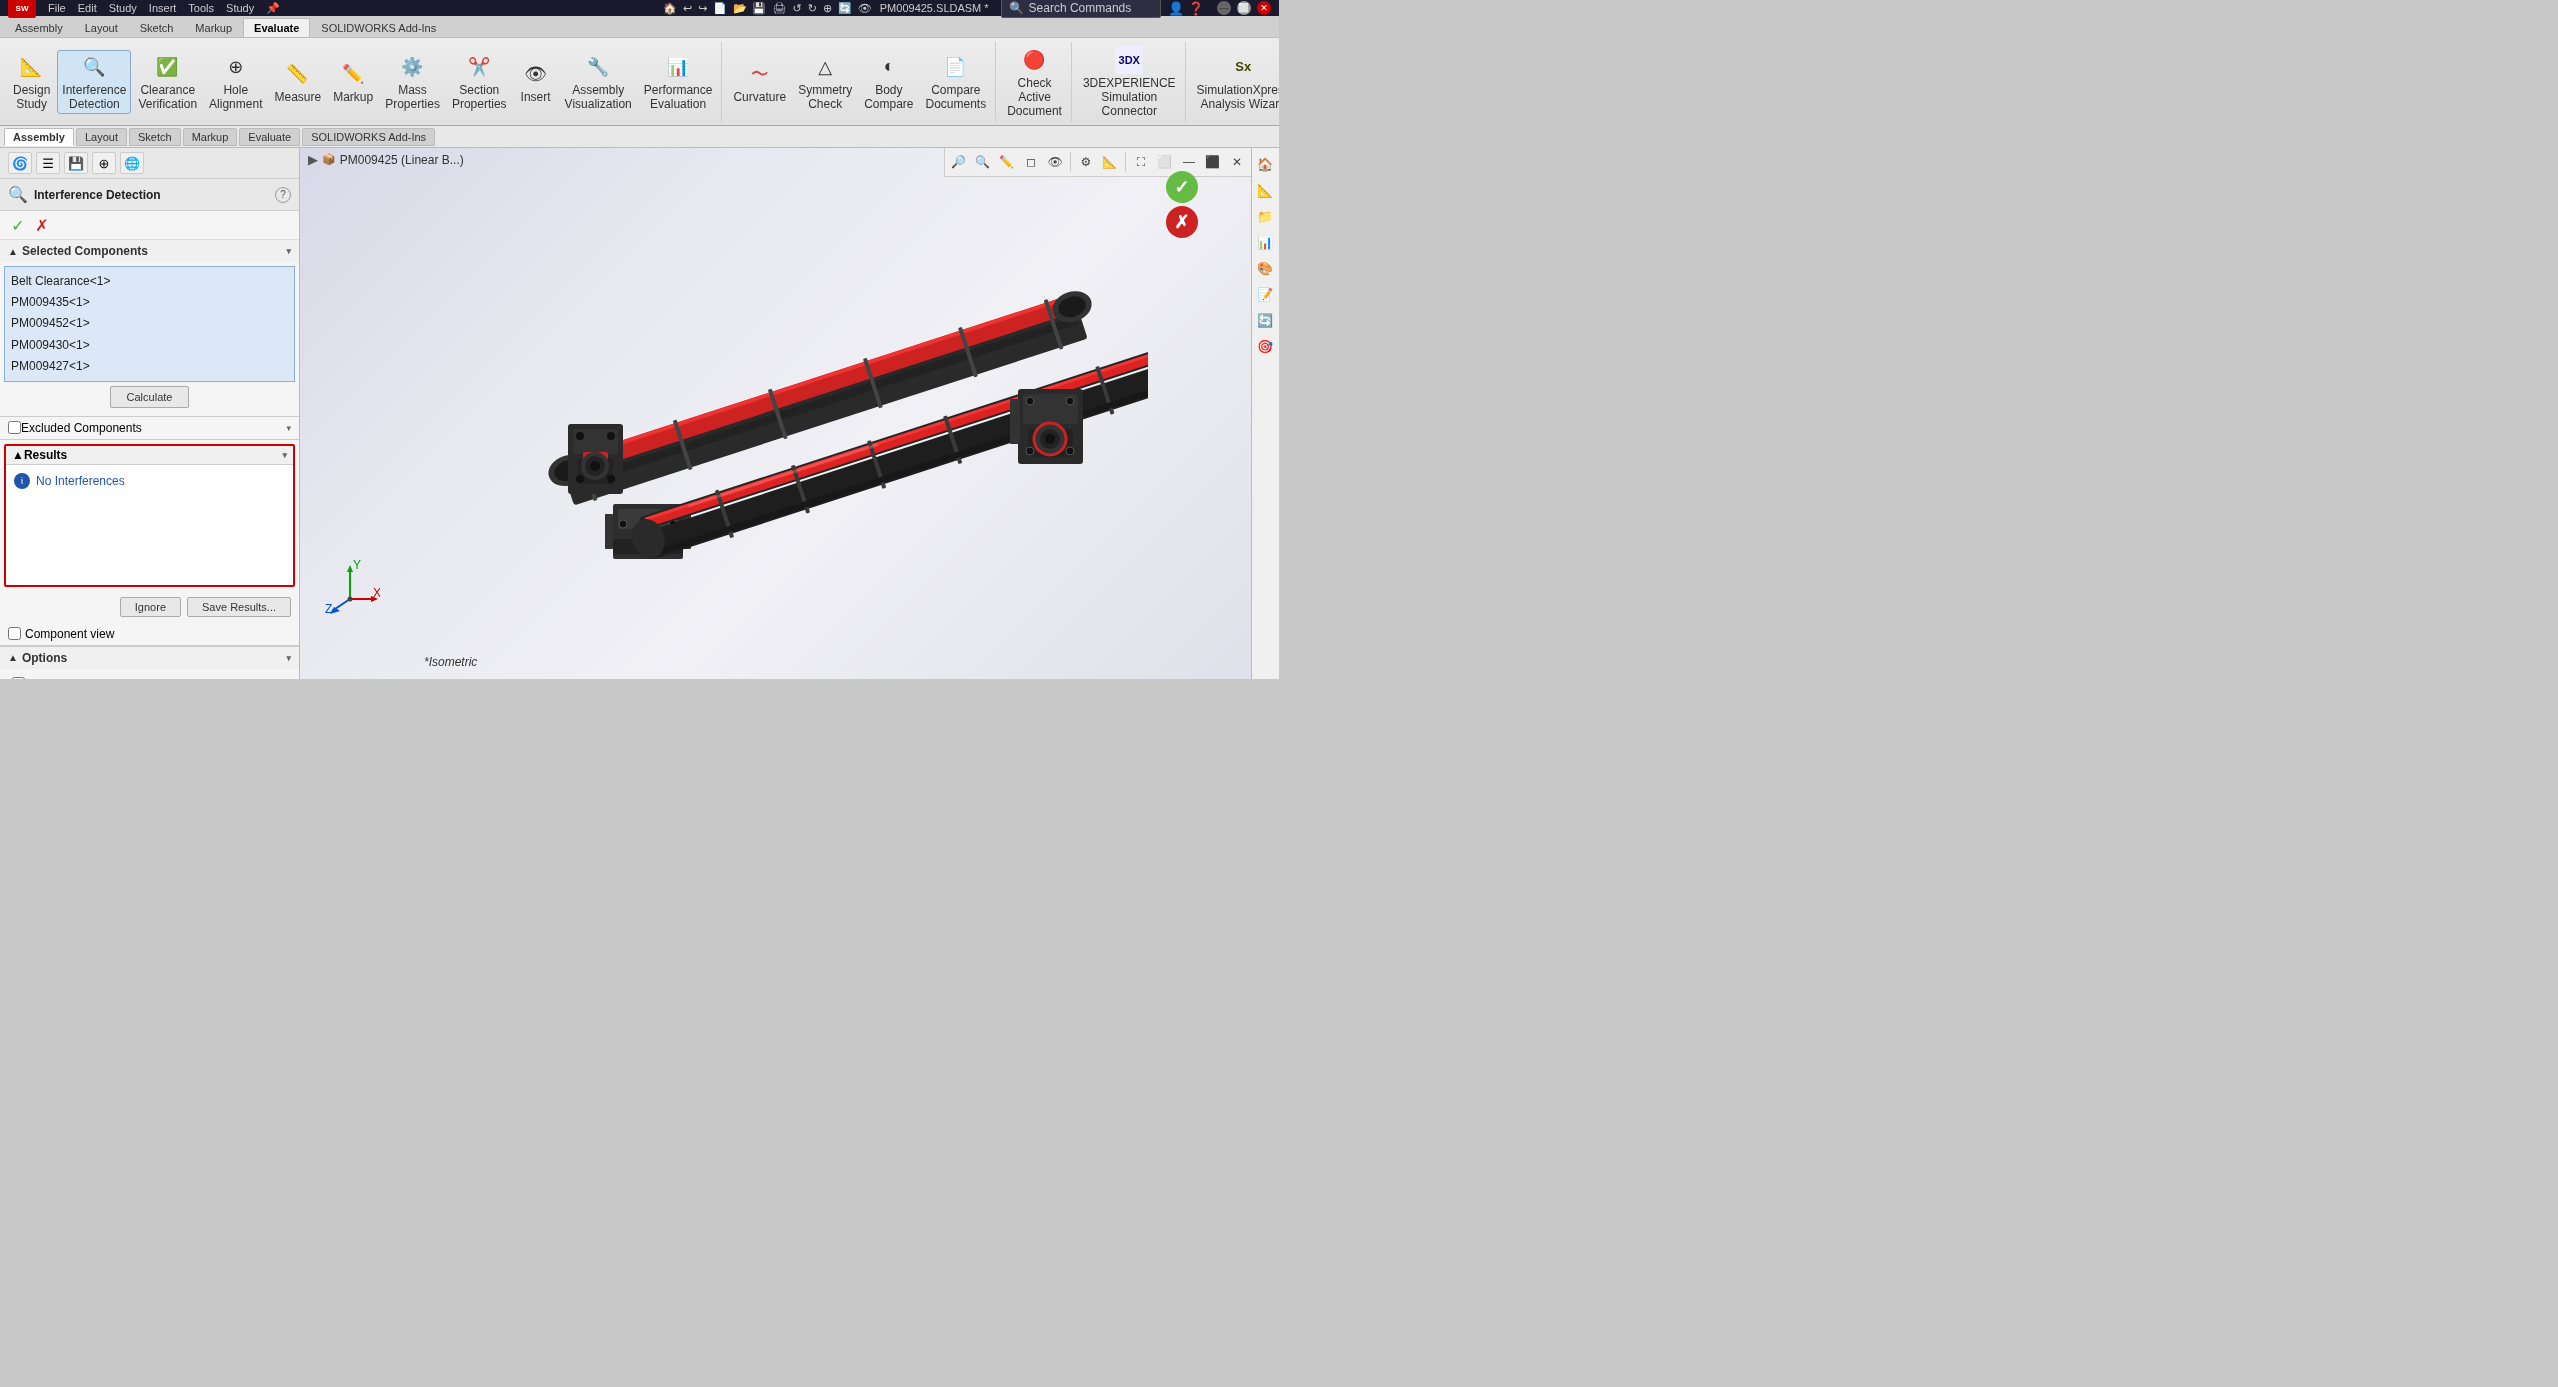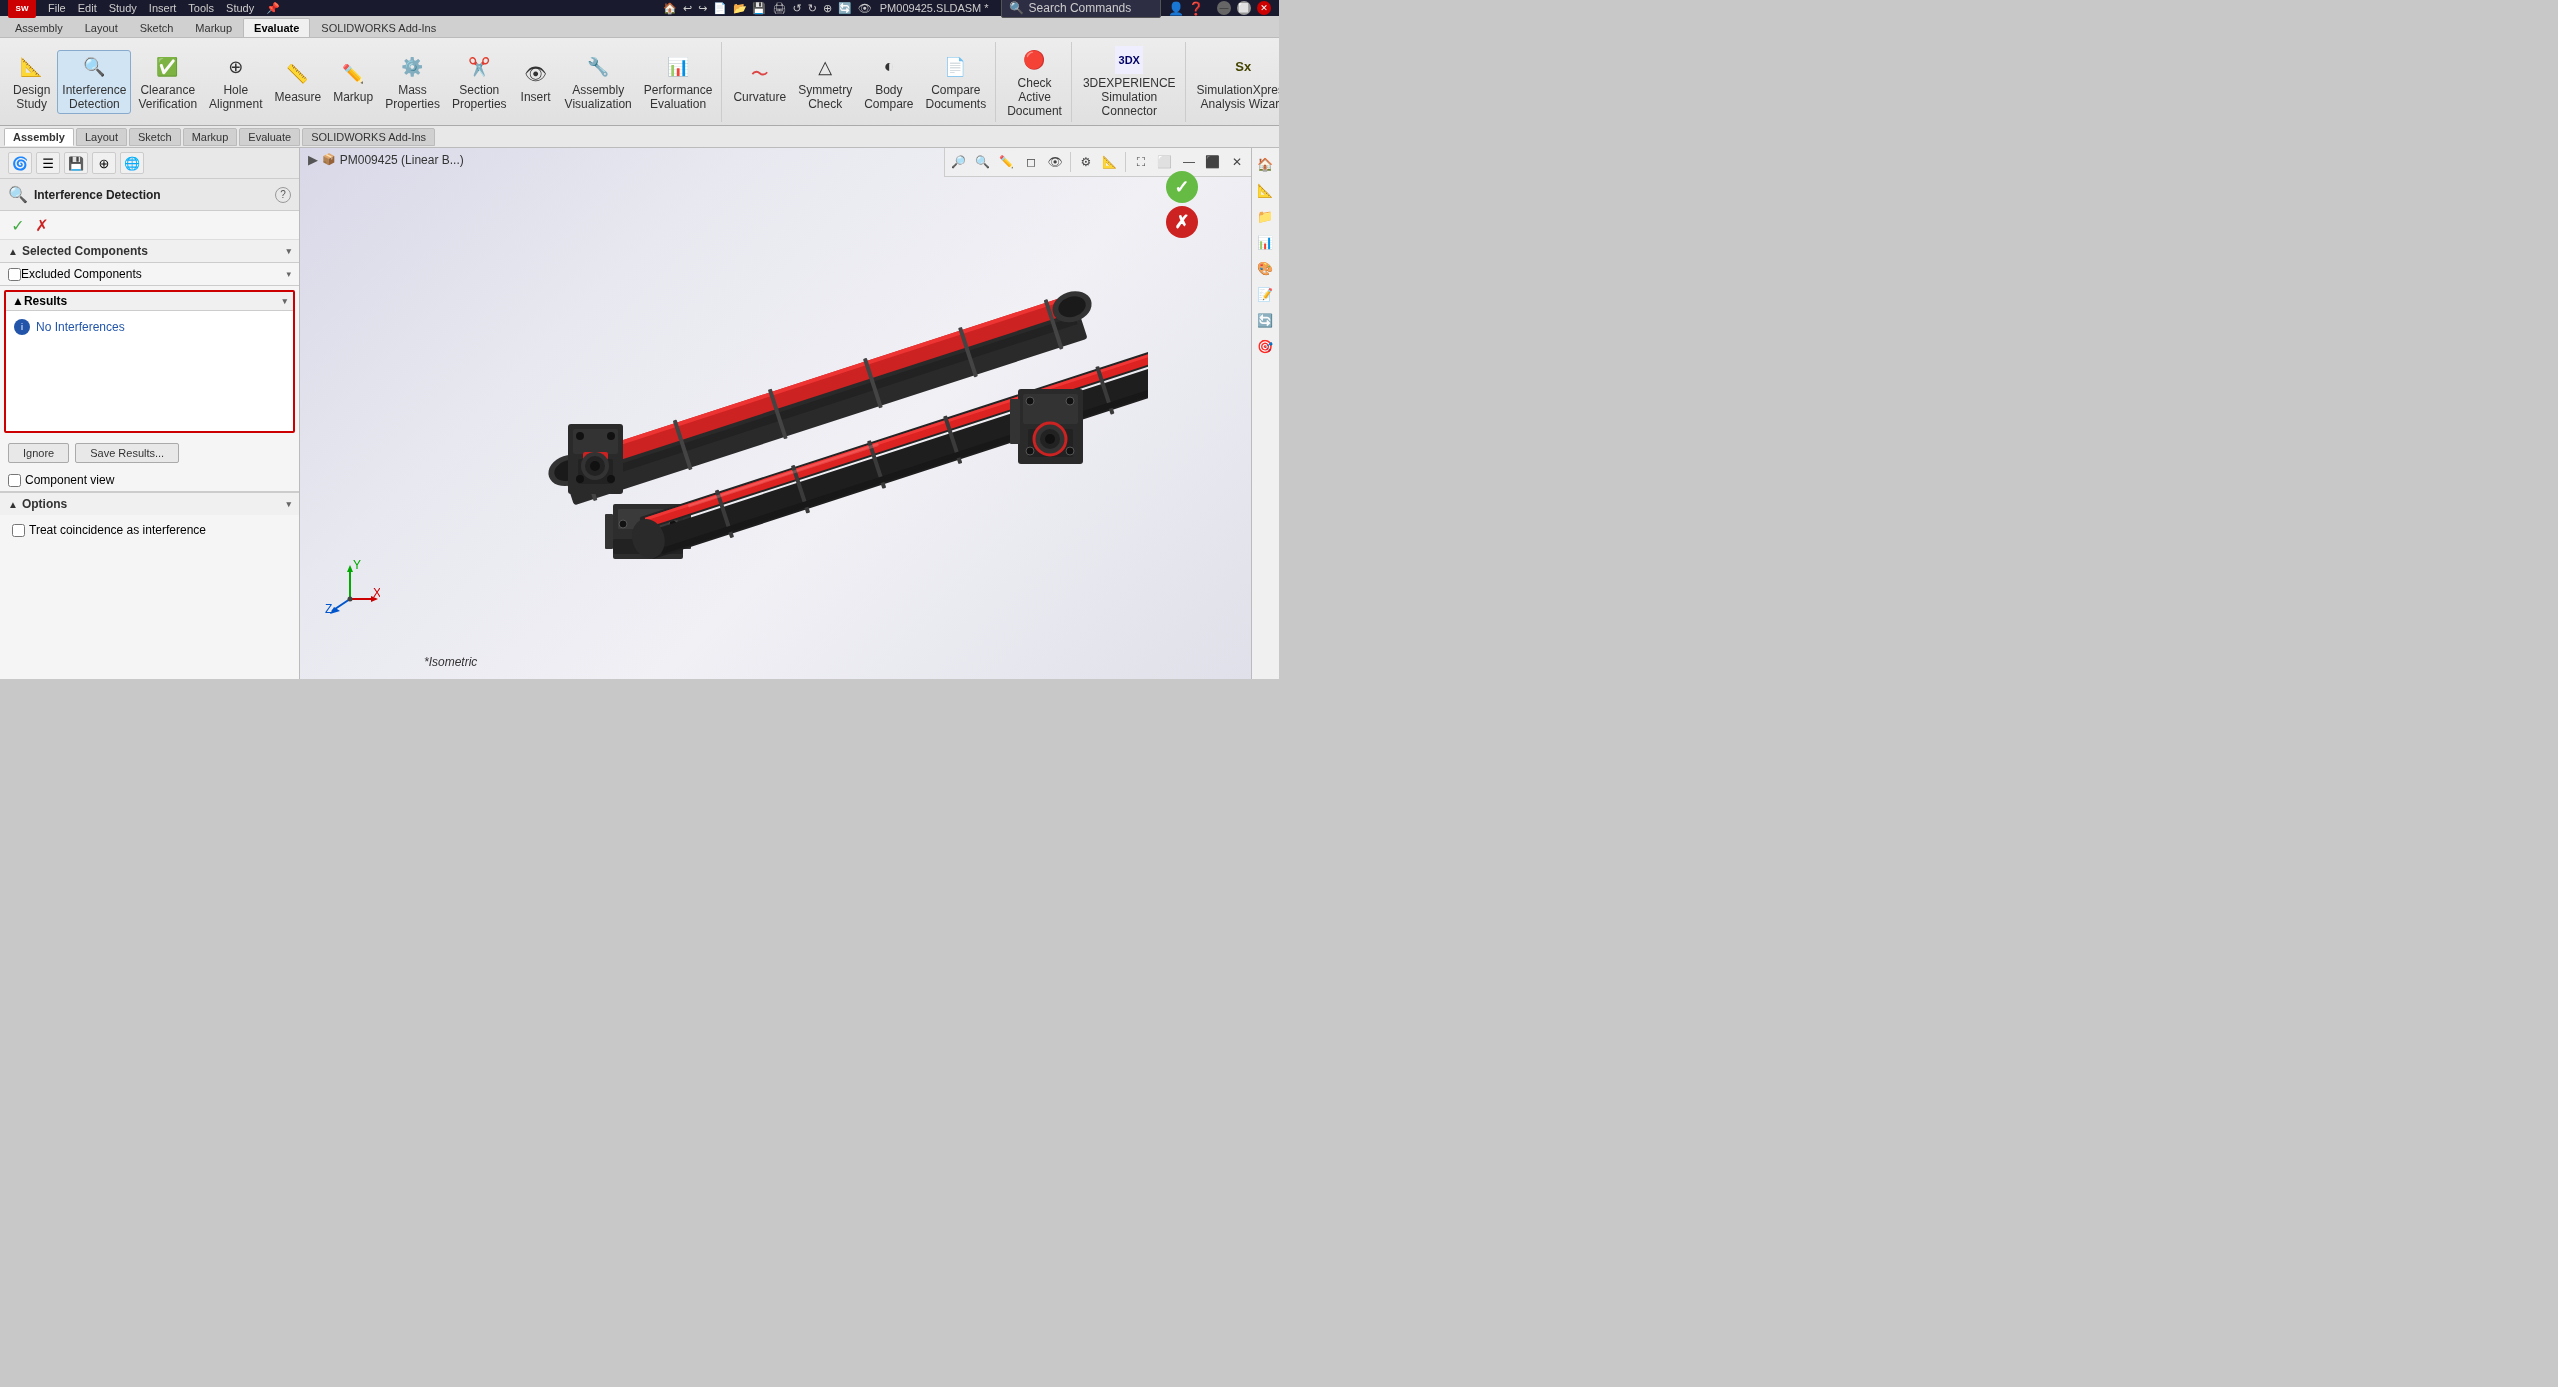--- a/index.html
+++ b/index.html
@@ -309,21 +309,21 @@
       border-radius: 50%;
       display: flex; align-items: center; justify-content: center;
       color: white;
       font-size: 9px;
     }
 
     .action-btns {
       display: flex;
       gap: 6px;
       padding: 6px 8px;
-      justify-content: flex-start;
+      justify-content: flex-end;
     }
     .action-btn {
       padding: 3px 14px;
       background: #e8e8e8;
       border: 1px solid #aaa;
       border-radius: 2px;
       cursor: pointer;
       font-size: 11px;
       color: #333;
     }
@@ -635,20 +635,30 @@
         <span class="ip-action-btn" style="color:#44aa44;font-size:16px;">✓</span>
         <span class="ip-action-btn" style="color:#cc2222;font-size:16px;">✗</span>
       </div>
 
       <div class="ip-section">
         <div class="ip-section-header">
           <span class="expand-icon">▲</span>
           <span>Selected Components</span>
           <span class="collapse-arrow">▾</span>
         </div>
+        <div class="ip-section-content">
+          <div class="components-list">
+            <div>Belt Clearance&lt;1&gt;</div>
+            <div>PM009435&lt;1&gt;</div>
+            <div>PM009452&lt;1&gt;</div>
+            <div>PM009430&lt;1&gt;</div>
+            <div>PM009427&lt;1&gt;</div>
+          </div>
+          <button class="calculate-btn">Calculate</button>
+        </div>
       </div>
 
       <div class="ip-section">
         <div class="excluded-row">
           <input type="checkbox" style="">
           <span>Excluded Components</span>
           <span class="collapse-arrow" style="margin-left:auto;">▾</span>
         </div>
       </div>
 

